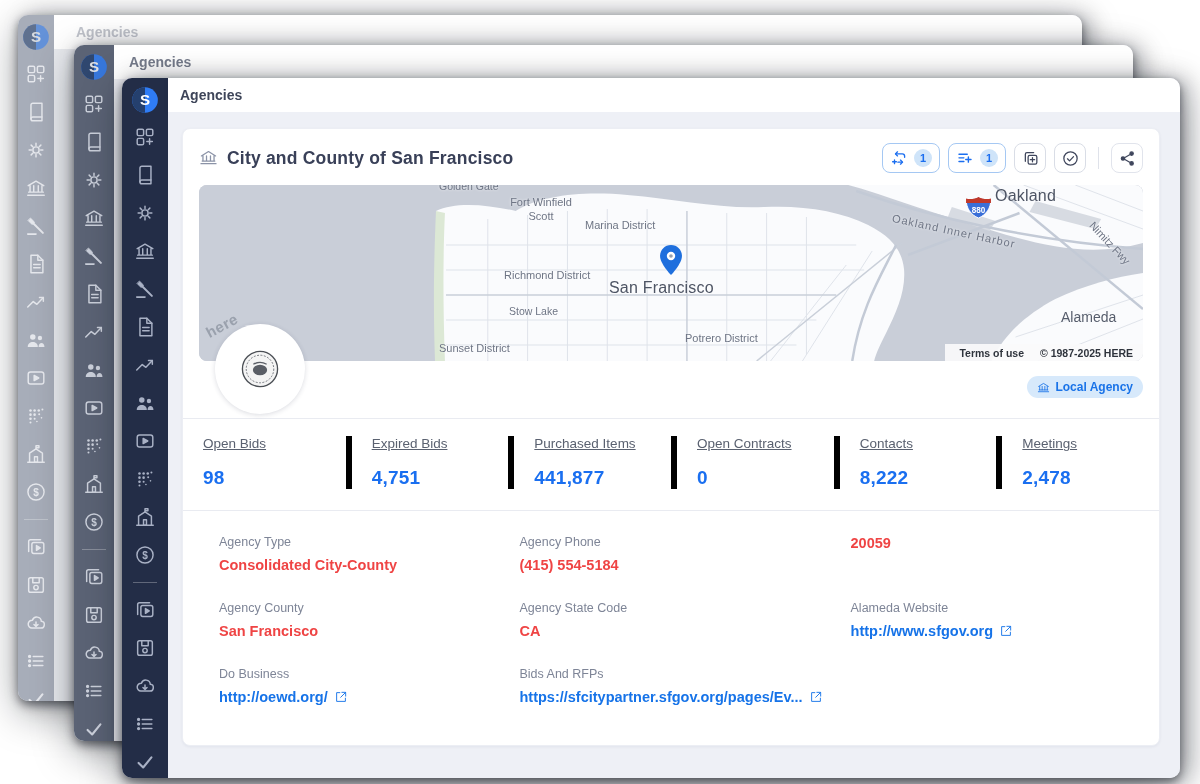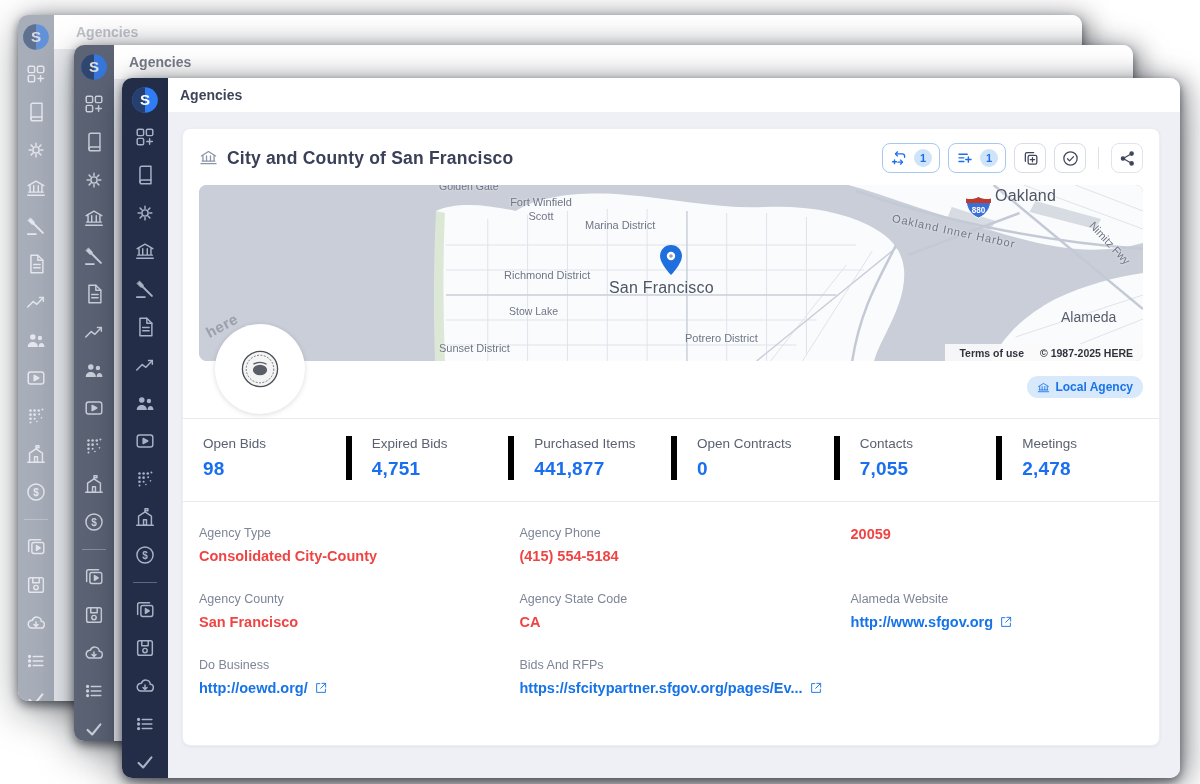--- a/index.html
+++ b/index.html
@@ -82,25 +82,25 @@
   .badge-row { display:flex; justify-content:flex-end; margin:15px 16px 0; }
   .agency-badge { height:22px; display:flex; align-items:center; gap:5px; padding:0 10px; border-radius:12px;
                   background:#d7e9fb; color:#1a73e8; font-size:12px; font-weight:700; }
   .agency-badge .b-icon { width:13px; height:13px; } .agency-badge .b-icon svg { width:100%; height:100%; }
 
   
   .stats { display:grid; grid-template-columns:repeat(6,1fr); margin-top:20px;
            border-top:1px solid #e9ebf1; border-bottom:1px solid #e9ebf1; padding:17px 0 21px; }
   .stat { padding-left:20px; }
   .stat + .stat { border-left:6px solid #000000; }
-  .stat-label { font-size:13.5px; color:#5a6170; margin-bottom:7px; }
+  .stat-label { font-size:13.5px; color:#5a6170; margin-bottom:16px;text-decoration:underline; }
   .stat-value { font-size:19px; font-weight:700; color:#1a6ff0; letter-spacing:.2px; }
 
   
-  .details { display:grid; grid-template-columns:1fr 1fr 1fr; row-gap:26px; column-gap:24px; padding:24px 16px 0;gap:28px; }
+  .details { display:grid; grid-template-columns:1fr 1fr 1fr; row-gap:26px; column-gap:24px; padding:24px 36px 0;gap:28px; }
   .d-label { font-size:12.5px; color:#7e8597; margin-bottom:8px; }
   .d-value { font-size:14.5px; font-weight:700; color:#ef4444; white-space:nowrap; }
   .d-value.link { color:#1673e8; display:flex; align-items:center; gap:6px; cursor:pointer; }
   .ext { width:14px; height:14px; flex:none; } .ext svg { width:100%; height:100%; }
 
   svg text { font-family:"Liberation Sans",sans-serif; }
 </style>
 </head>
 <body>
 
@@ -576,21 +576,21 @@
           <div class="stat">
             <div class="stat-label">Purchased Items</div>
             <div class="stat-value">441,877</div>
           </div>
           <div class="stat">
             <div class="stat-label">Open Contracts</div>
             <div class="stat-value">0</div>
           </div>
           <div class="stat">
             <div class="stat-label">Contacts</div>
-            <div class="stat-value">7,055</div>
+            <div class="stat-value">8,222</div>
           </div>
           <div class="stat">
             <div class="stat-label">Meetings</div>
             <div class="stat-value">2,478</div>
           </div>
         </div>
 
         <div class="details">
           <div>
             <div class="d-label">Agency Type</div>

